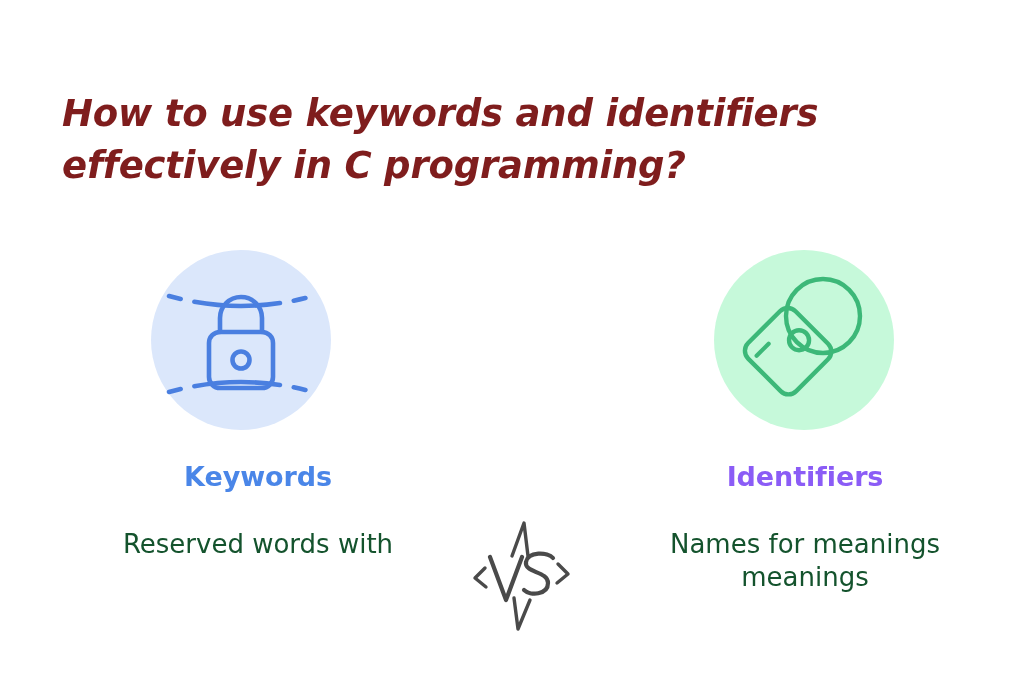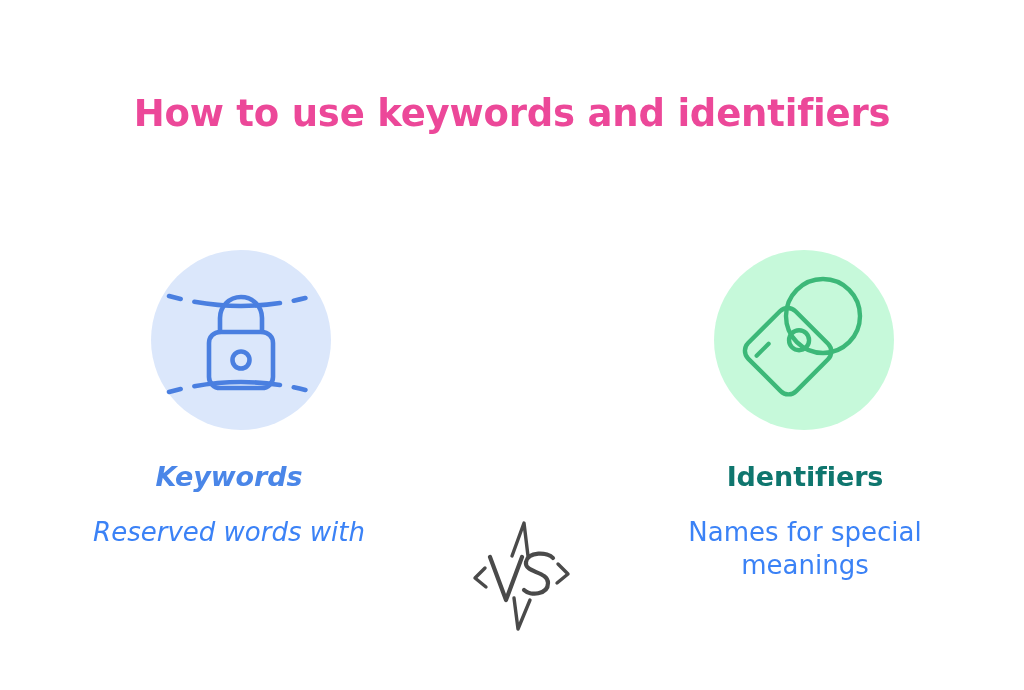--- a/index.html
+++ b/index.html
@@ -19,27 +19,28 @@
     height: 690px;
     background: #ffffff;
   }
 
   
   .title {
     position: absolute;
     left: 62px;
     top: 88px;
     width: 900px;
-    text-align: center;
-    color: #ec4899;
+    text-align: left;
+    color: #7f1d1d;
     font-family: "DejaVu Sans", sans-serif;
     font-size: 37px;
     font-weight: 700;
     line-height: 52px;
     letter-spacing: -0.2px;
+    font-style: italic;
   }
   .title-line {
     display: block;
     white-space: nowrap;
   }
 
   
   .compare-row {
     position: absolute;
     left: 0;
@@ -72,50 +73,51 @@
     justify-content: center;
   }
 
   
   .col {
     position: absolute;
     top: 460px;
     width: 420px;
     text-align: center;
   }
-  .col.left  { left: 19px; font-style: italic; }
+  .col.left  { left: 48px; }
   .col.right { left: 595px; }
 
   .col-title {
     font-family: "DejaVu Sans", sans-serif;
     font-size: 27px;
     font-weight: 700;
     line-height: 34px;
     letter-spacing: -0.1px;
   }
   .col.left  .col-title { color: #4a86e8; }
-  .col.right .col-title { color: #0f766e; }
+  .col.right .col-title { color: #8b5cf6; }
 
   .col-desc {
-    margin-top: 22px;
-    color: #3b82f6;
+    margin-top: 34px;
+    color: #14532d;
     font-family: "DejaVu Sans", sans-serif;
     font-size: 26px;
     font-weight: 400;
     line-height: 33px;
   }
   .col-desc .dl { display: block; white-space: nowrap; }
 </style>
 </head>
 <body>
 
 <div class="canvas">
 
   <div class="title">
     <span class="title-line">How to use keywords and identifiers</span>
+    <span class="title-line">effectively in C programming?</span>
   </div>
 
   <div class="compare-row">
 
     <div class="icon-badge left">
       <svg width="180" height="180" viewBox="0 0 180 180">
 
         <path d="M18 46 Q90 66 162 46" fill="none" stroke="#4a7fe0" stroke-width="4.6" stroke-linecap="round" stroke-dasharray="12 14 86 14 12"></path>
 
         <path d="M18 142 Q90 122 162 142" fill="none" stroke="#4a7fe0" stroke-width="4.6" stroke-linecap="round" stroke-dasharray="12 14 86 14 12"></path>
@@ -167,18 +169,18 @@
   <div class="col left">
     <div class="col-title">Keywords</div>
     <div class="col-desc">
       <span class="dl">Reserved words with</span>
     </div>
   </div>
 
   <div class="col right">
     <div class="col-title">Identifiers</div>
     <div class="col-desc">
-      <span class="dl">Names for special</span>
+      <span class="dl">Names for meanings</span>
       <span class="dl">meanings</span>
     </div>
   </div>
 
 </div>
 
 </body></html>

